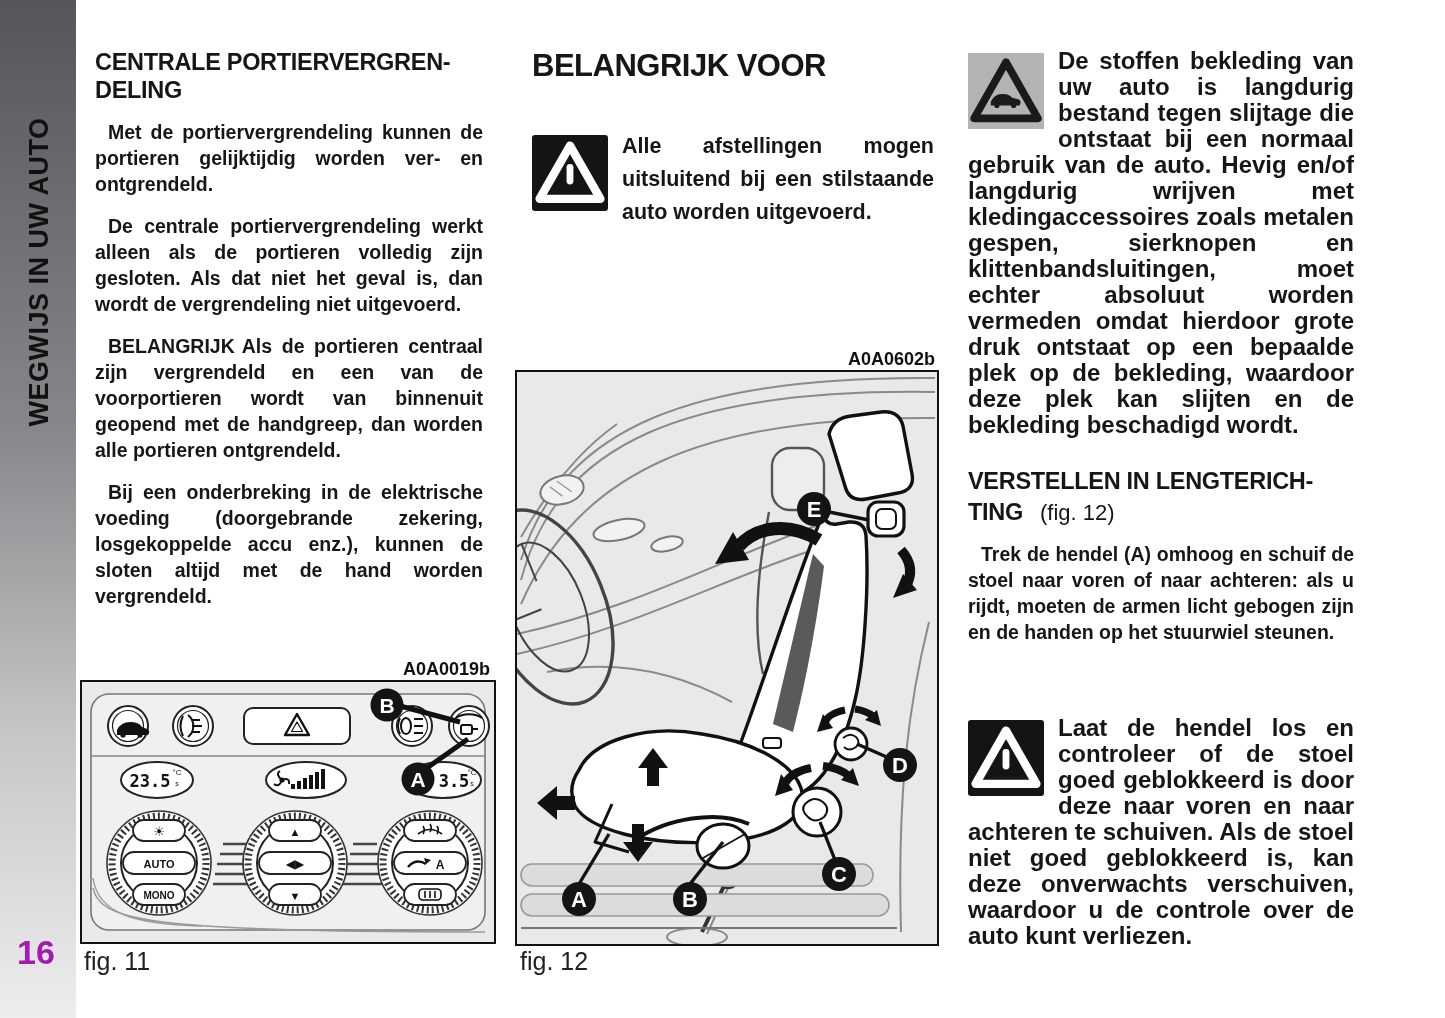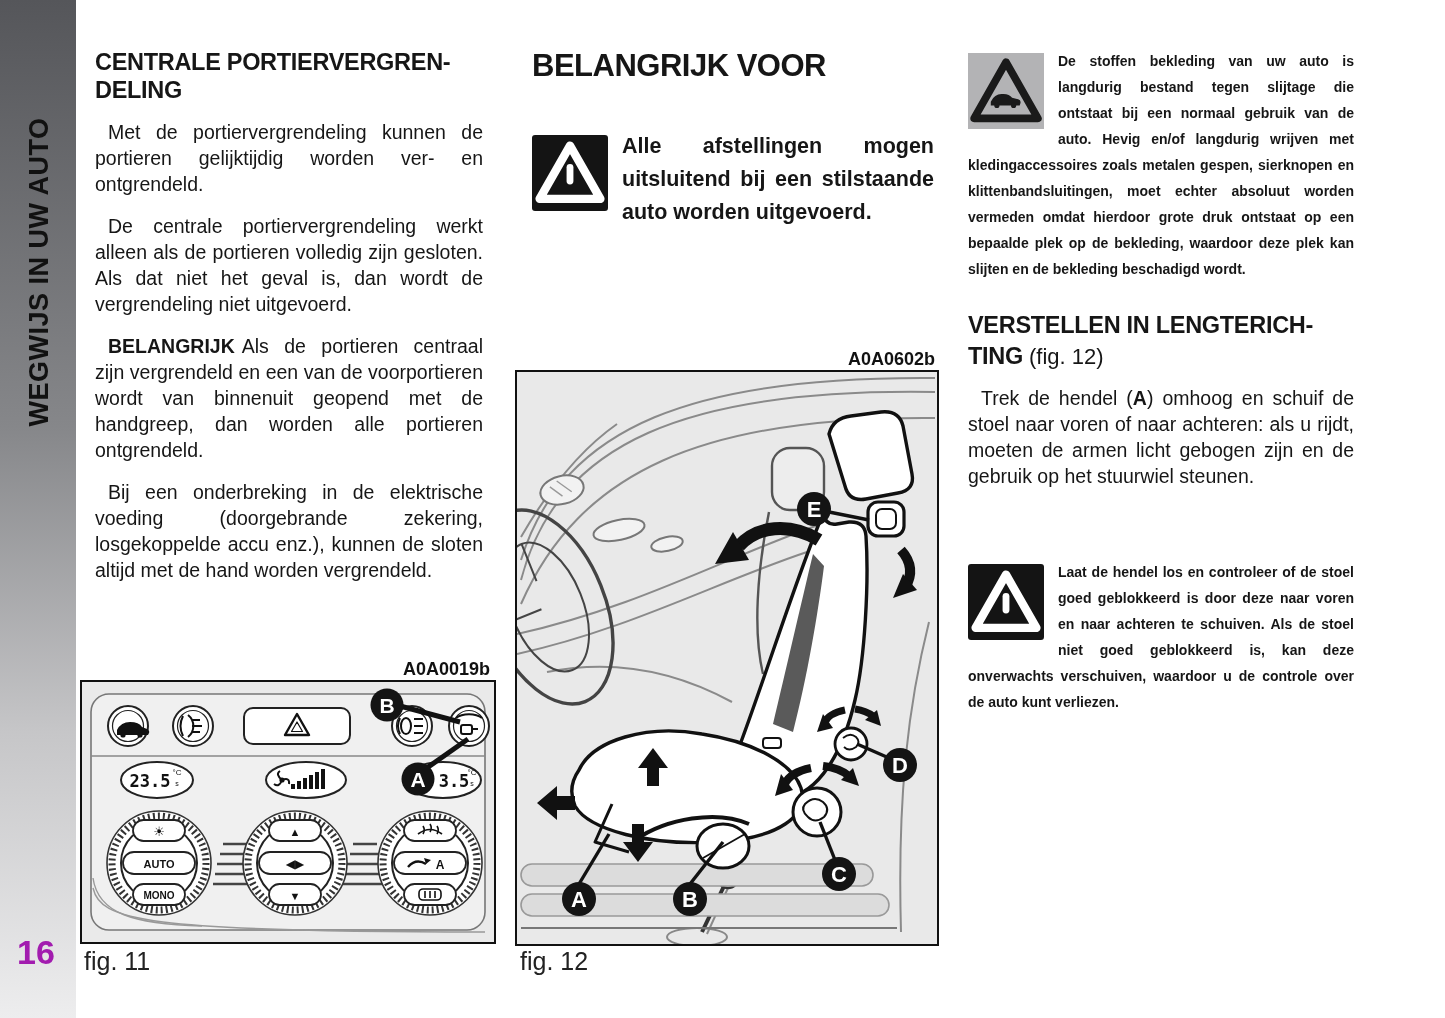--- a/index.html
+++ b/index.html
@@ -8,32 +8,32 @@
 
   
   .sidebar{position:absolute;left:0;top:0;width:76px;height:1018px;
            background:linear-gradient(180deg,#55565a 0%,#86878a 42%,#c6c6c8 72%,#ededee 100%);}
   .sidebar-label{position:absolute;left:39px;top:272px;transform:translate(-50%,-50%) rotate(-90deg);
                  white-space:nowrap;font-size:27px;font-weight:800;letter-spacing:.5px;color:#111;}
   .pagenum{position:absolute;left:17px;top:933px;font-size:34px;font-weight:800;color:#a21caf;}
 
   
   .col{position:absolute;top:48px;}
-  .body-p{font-size:19.5px;line-height:26px;text-align:justify;margin:0 0 16px;text-indent:13px;}
+  .body-p{font-size:19.5px;line-height:26px;text-align:justify;margin:0 0 16px;text-indent:13px;font-weight:bold;}
   .lead{margin-right:7px;}
   h1,h2,h3{margin:0;}
   .c1h{font-size:23.5px;font-weight:800;line-height:28px;letter-spacing:-.3px;margin:0 0 15px;}
   .c2h{font-size:31px;font-weight:800;letter-spacing:-.5px;margin:0 0 46px;white-space:nowrap;}
   .c3h{font-size:23.5px;font-weight:800;line-height:31px;letter-spacing:-.3px;margin:28px 0 0;}
-  .c3h .suffix{font-weight:400;font-size:22px;letter-spacing:0;margin-left:6px;}
+  .c3h .suffix{font-weight:400;font-size:22px;letter-spacing:0;margin-left:17px;}
 
   
   .warn{font-weight:700;text-align:justify;}
   .warn-mid{font-size:21.5px;line-height:33px;}
-  .warn-sm{font-size:14px;line-height:26px;}
+  .warn-sm{font-size:24px;line-height:26px;}
   .wicon{float:left;width:76px;height:76px;margin:5px 14px 2px 0;}
   .wicon svg{display:block;width:76px;height:76px;}
 
   
   .figcode{position:absolute;font-size:18px;font-weight:700;text-align:right;color:#111;}
   .figbox{position:absolute;background:#eaeaea;border:2px solid #111;}
   .figbox svg{display:block;}
   .figcaption{position:absolute;font-size:25px;color:#222;text-align:center;}
 
   
@@ -330,21 +330,21 @@
           <path d="M30,64 q5,-10 14,-10 q10,-1 14,5 l8,2 q4,1 3,5 l-1,3 h-38 z" fill="#1a1a1a"></path>
           <circle cx="38" cy="69" r="3.4" fill="#1a1a1a"></circle>
             <circle cx="60" cy="69" r="3.4" fill="#1a1a1a"></circle>
           </svg>
       </span>
       <span>De stoffen bekleding van uw auto is langdurig bestand tegen slijtage die ontstaat bij een normaal gebruik van de auto. Hevig en/of langdurig wrijven met kledingaccessoires zoals metalen gespen, sierknopen en klittenbandsluitingen, moet echter absoluut worden vermeden omdat hierdoor grote druk ontstaat op een bepaalde plek op de bekleding, waardoor deze plek kan slijten en de bekleding beschadigd wordt.</span>
     </div>
 
     <h3 class="c3h"><span>VERSTELLEN IN LENGTERICH-TING</span><span class="suffix">(fig. 12)</span></h3>
 
-    <p class="body-p" style="margin-top:13px;"><span>Trek de hendel (</span><b>A</b><span>) omhoog en schuif de stoel naar voren of naar achteren: als u rijdt, moeten de armen licht gebogen zijn en de gebruik op het stuurwiel steunen.</span></p>
+    <p class="body-p" style="margin-top:13px;"><span>Trek de hendel (</span><b>A</b><span>) omhoog en schuif de stoel naar voren of naar achteren: als u rijdt, moeten de armen licht gebogen zijn en de handen op het stuurwiel steunen.</span></p>
 
     <div class="warn warn-sm" style="margin-top:70px;">
       <span class="wicon">
         <svg viewBox="0 0 100 100">
             <rect x="0" y="0" width="100" height="100" rx="4" fill="#141414"></rect>
           <path d="M50,14 L90,84 L10,84 Z" fill="none" stroke="#fff" stroke-width="11" stroke-linejoin="round"></path>
           <rect x="45.5" y="38" width="9" height="27" rx="4.5" fill="#fff"></rect>
           </svg>
       </span>
       <span>Laat de hendel los en controleer of de stoel goed geblokkeerd is door deze naar voren en naar achteren te schuiven. Als de stoel niet goed geblokkeerd is, kan deze onverwachts verschuiven, waardoor u de controle over de auto kunt verliezen.</span>

